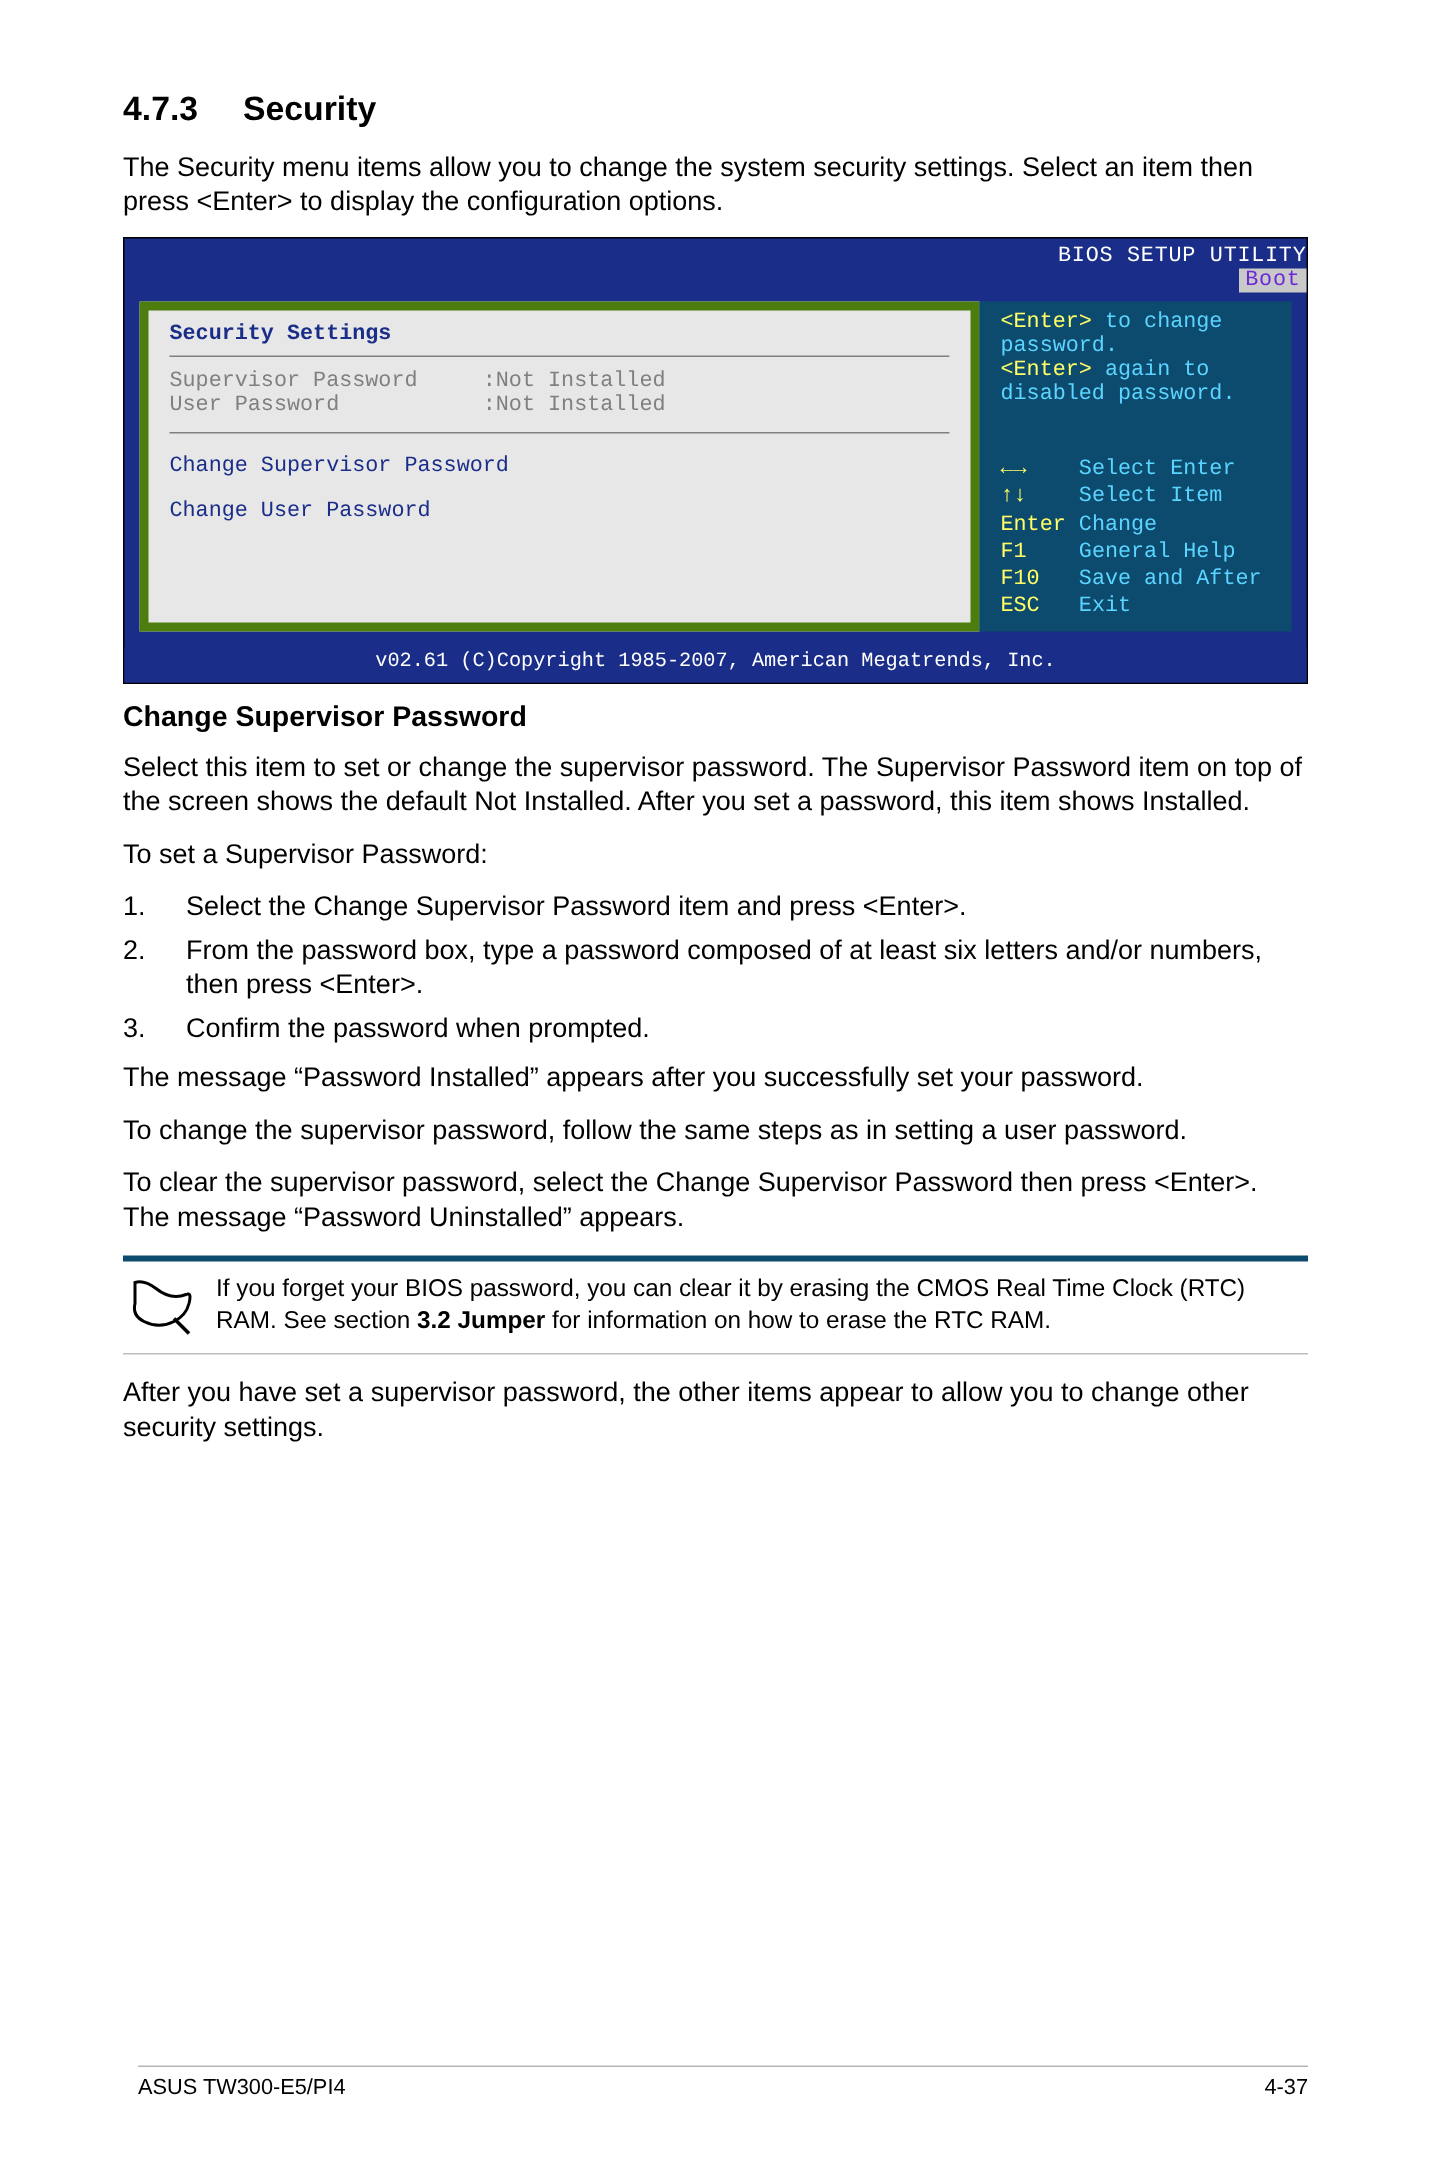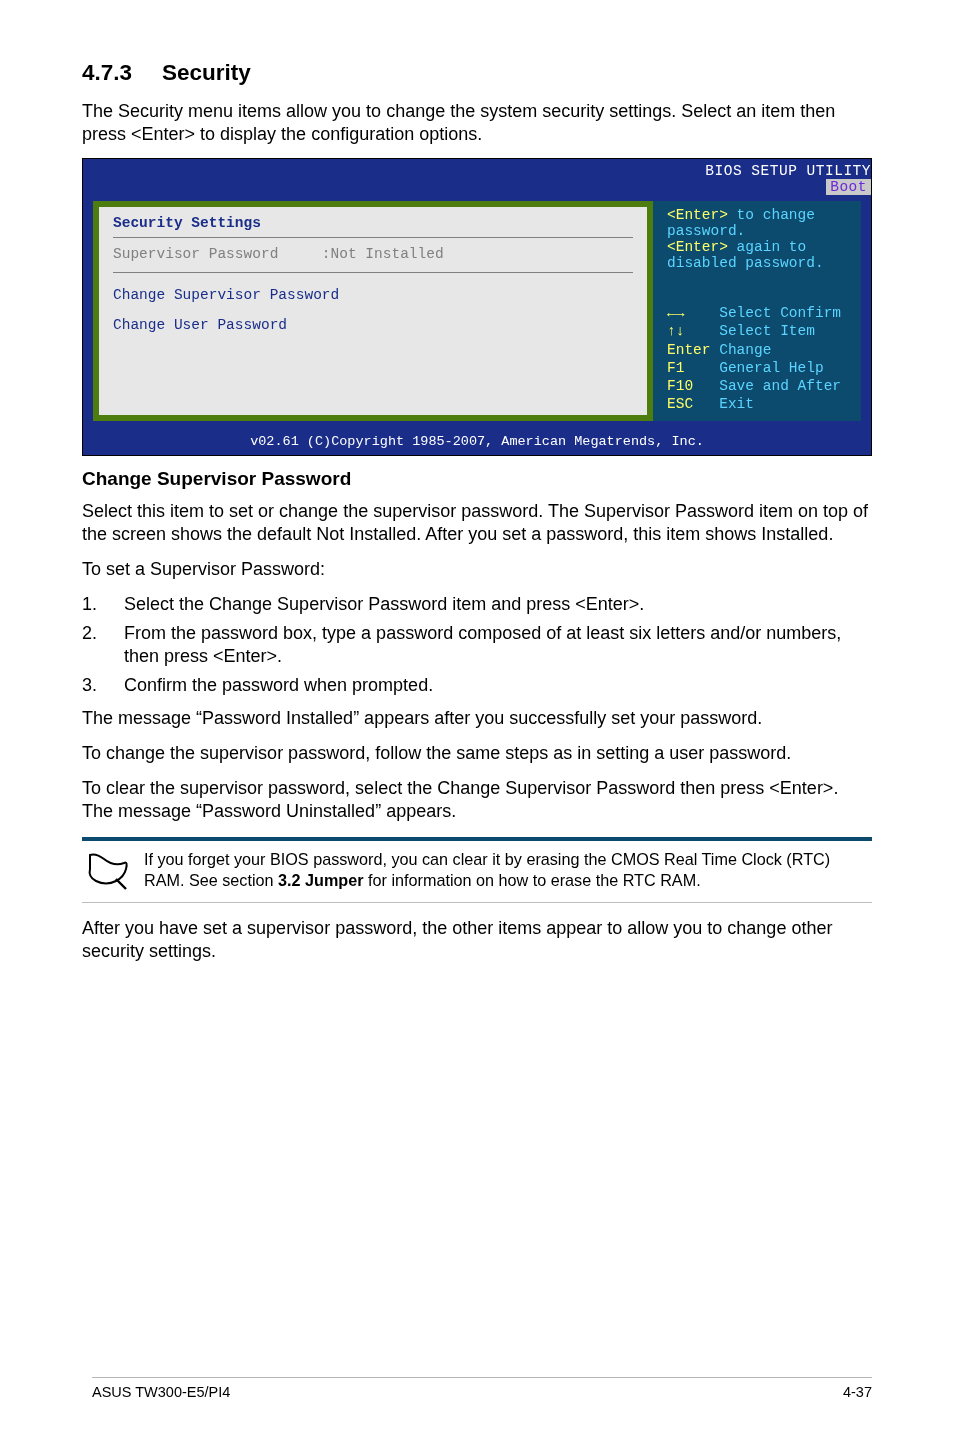--- a/index.html
+++ b/index.html
@@ -142,31 +142,32 @@
 <div class="bios">
   <div class="bios-title">
     <span>BIOS SETUP UTILITY</span><br>
     <span class="boot">Boot</span>
   </div>
   <div class="bios-cols">
     <div class="bios-left">
       <div class="hdr">Security Settings</div>
       <div class="hr"></div>
       <div class="row"><span>Supervisor Password</span>     <span>:Not Installed</span></div>
+      <div class="row"><span>User Password</span>           <span>:Not Installed</span></div>
       <div class="hr" style="margin-top:10px;"></div>
       <div class="chg">Change Supervisor Password</div>
       <div class="chg">Change User Password</div>
     </div>
     <div class="bios-right">
       <div><span class="enter">&lt;Enter&gt;</span><span> to change</span></div>
       <div><span>password.</span></div>
       <div><span class="enter">&lt;Enter&gt;</span><span> again to</span></div>
       <div><span>disabled password.</span></div>
       <div class="hotkeys">
-        <div class="hk"><span class="enter arrow-lr"></span>    <span>Select Confirm</span></div>
+        <div class="hk"><span class="enter arrow-lr"></span>    <span>Select Enter</span></div>
         <div class="hk"><span class="enter arrow-ud"></span>    <span>Select Item</span></div>
         <div class="hk"><span class="enter">Enter</span> <span>Change</span></div>
         <div class="hk"><span class="enter">F1</span>    <span>General Help</span></div>
         <div class="hk"><span class="enter">F10</span>   <span>Save and After</span></div>
         <div class="hk"><span class="enter">ESC</span>   <span>Exit</span></div>
       </div>
     </div>
   </div>
   <div class="bios-copy">v02.61 (C)Copyright 1985-2007, American Megatrends, Inc.</div>
 </div>

